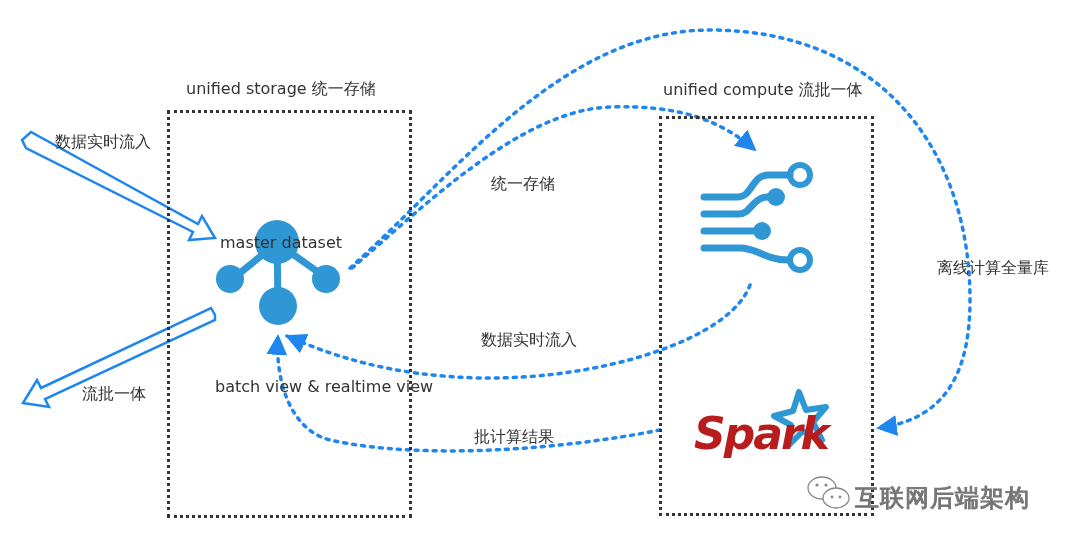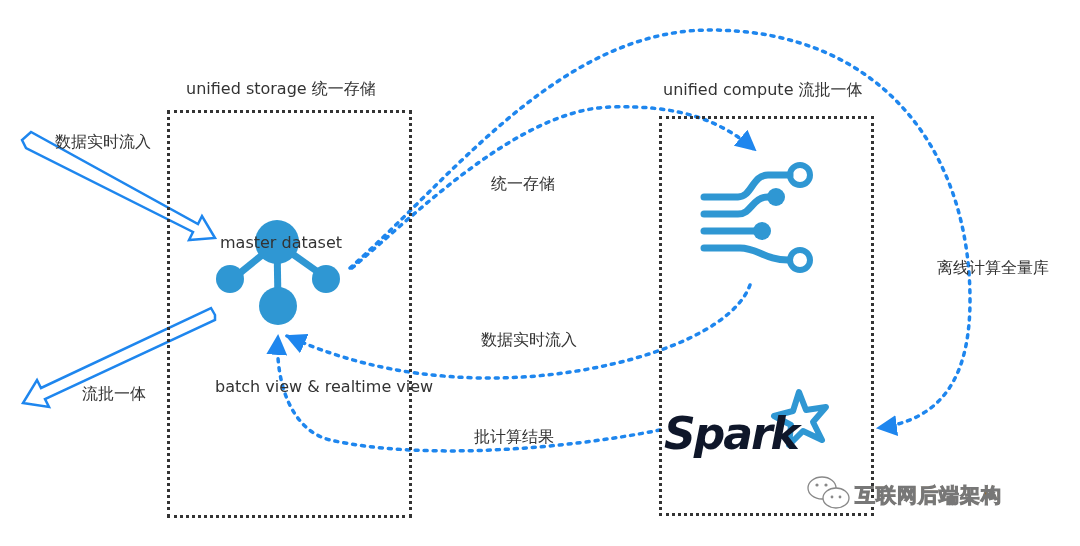--- a/index.html
+++ b/index.html
@@ -1,22 +1,22 @@
 <!DOCTYPE html>
 <html><head>
 <meta charset="utf-8">
 <style>
   html, body { margin: 0; padding: 0; background: #ffffff; }
   #stage { position: relative; width: 1080px; height: 546px; overflow: hidden; background: #ffffff;
            font-family: "DejaVu Sans", "Liberation Sans", sans-serif; color: #333333; }
   svg { position: absolute; left: 0; top: 0; }
   .lbl { position: absolute; font-size: 16px; color: #333333; white-space: nowrap; line-height: 1; }
   .box { position: absolute; border: 3px dotted #333333; box-sizing: border-box; }
-  .wm { position: absolute; font-size: 20px; color: #a16207; white-space: nowrap;
-        -webkit-text-stroke: 1px #777777; letter-spacing: 1px; font-weight: bold; }
+  .wm { position: absolute; font-size: 24px; color: #737373; white-space: nowrap;
+        -webkit-text-stroke: 1px #777777; letter-spacing: 1px; }
 </style>
 </head>
 <body>
 
 <div id="stage">
 
   <svg width="1080" height="546" viewBox="0 0 1080 546">
     <defs>
       <marker id="ah" viewBox="0 0 10 10" refX="9" refY="5" markerWidth="6" markerHeight="6" orient="auto-start-reverse">
         <path d="M0,0 L10,5 L0,10 z" fill="#1e86ee"></path>
@@ -73,21 +73,21 @@
   <div class="lbl" style="left:220px;top:187px;margin-top:48px;">master dataset</div>
   <div class="lbl" style="left:175px;top:379px;margin-left:40px;">batch view &amp; realtime view</div>
 
   <div class="lbl" style="left:55px;top:134px;">数据实时流入</div>
   <div class="lbl" style="left:82px;top:386px;">流批一体</div>
   <div class="lbl" style="left:491px;top:176px;">统一存储</div>
   <div class="lbl" style="left:481px;top:332px;">数据实时流入</div>
   <div class="lbl" style="left:474px;top:429px;">批计算结果</div>
   <div class="lbl" style="left:937px;top:260px;">离线计算全量库</div>
 
-  <div style="position:absolute;left:664px;top:412px;font-size:44px;font-style:italic;font-weight:bold;color:#0f172a;letter-spacing:-2px;font-family:'DejaVu Sans',sans-serif;line-height:1;">Spark</div>
+  <div style="position:absolute;left:694px;top:412px;font-size:44px;font-style:italic;font-weight:bold;color:#b91c1c;letter-spacing:-2px;font-family:'DejaVu Sans',sans-serif;line-height:1;">Spark</div>
 
   <svg width="1080" height="546" viewBox="0 0 1080 546" style="pointer-events:none;">
     <g fill="#ffffff" stroke="#888888" stroke-width="1.3">
       <ellipse cx="822" cy="488" rx="14" ry="11"></ellipse>
       <ellipse cx="836" cy="498" rx="13" ry="10"></ellipse>
       <circle cx="817" cy="485" r="1.6" fill="#888888" stroke="none"></circle>
       <circle cx="826" cy="485" r="1.6" fill="#888888" stroke="none"></circle>
       <circle cx="832" cy="497" r="1.4" fill="#888888" stroke="none"></circle>
       <circle cx="840" cy="497" r="1.4" fill="#888888" stroke="none"></circle>
     </g>

